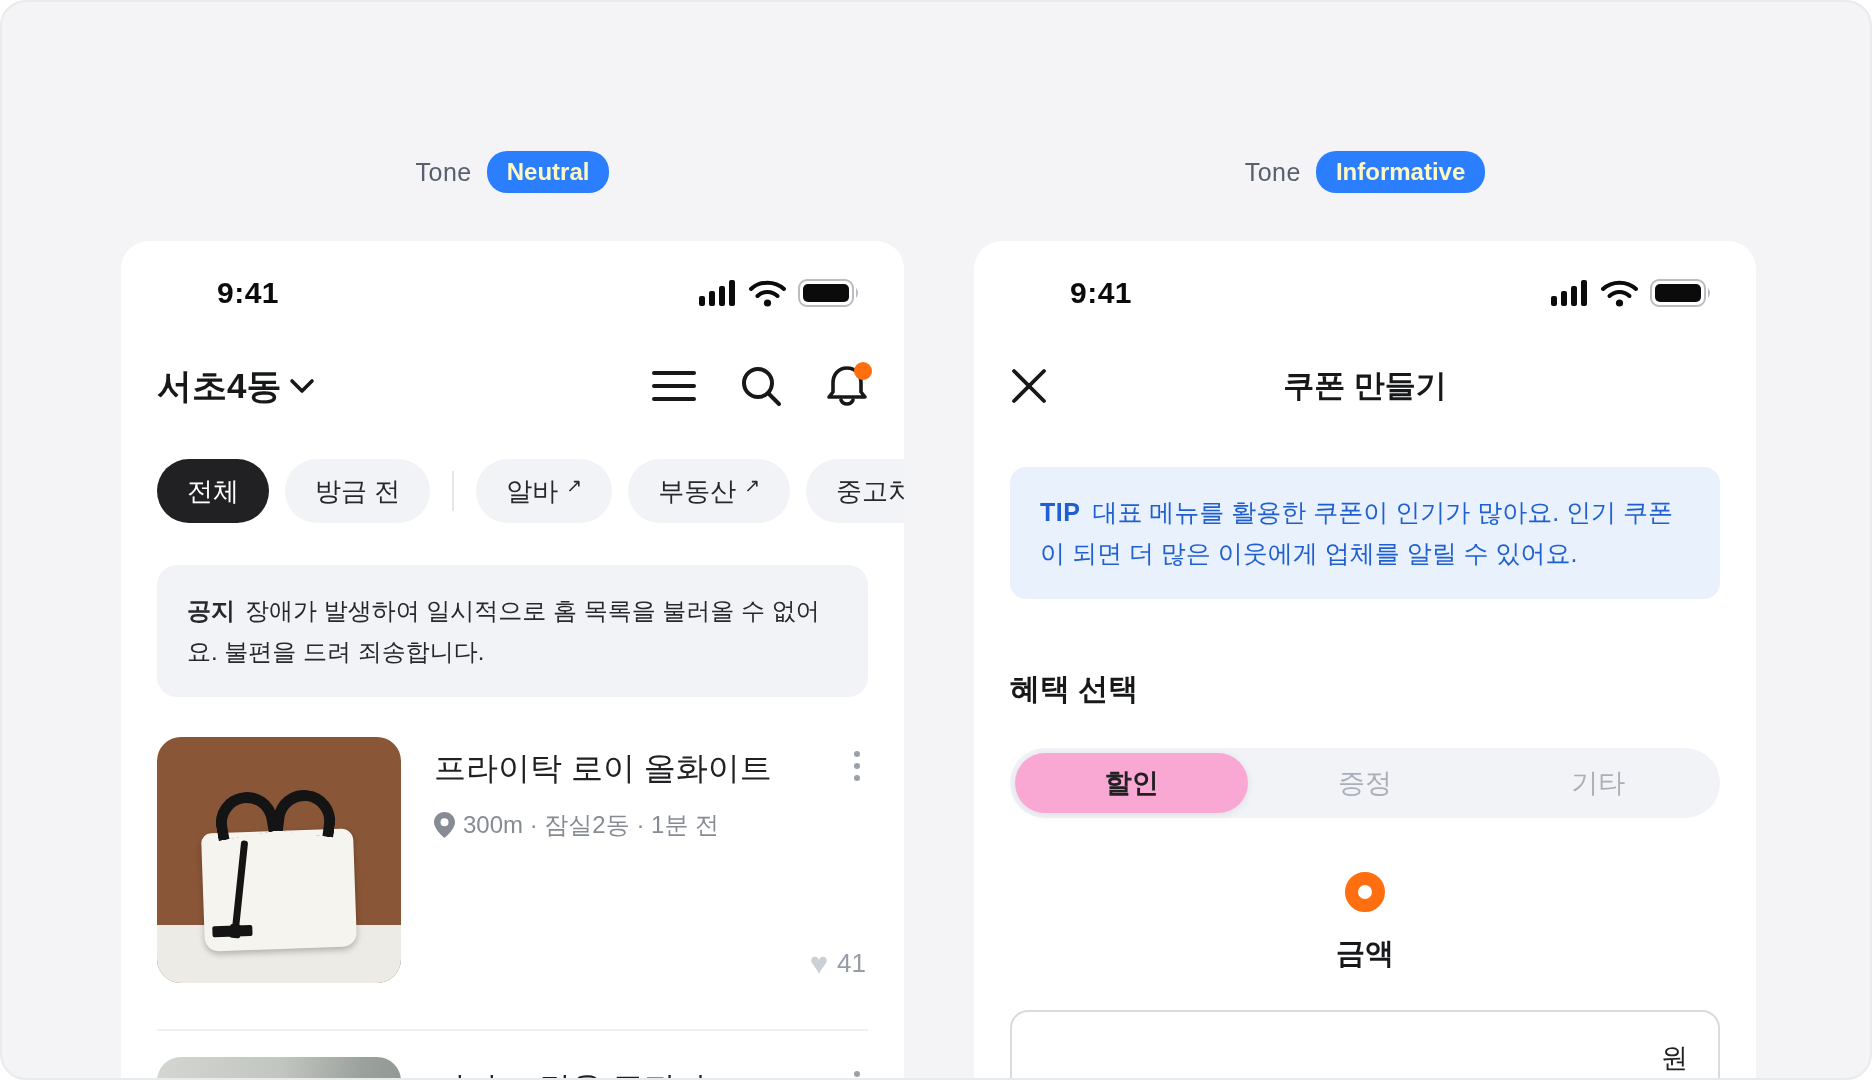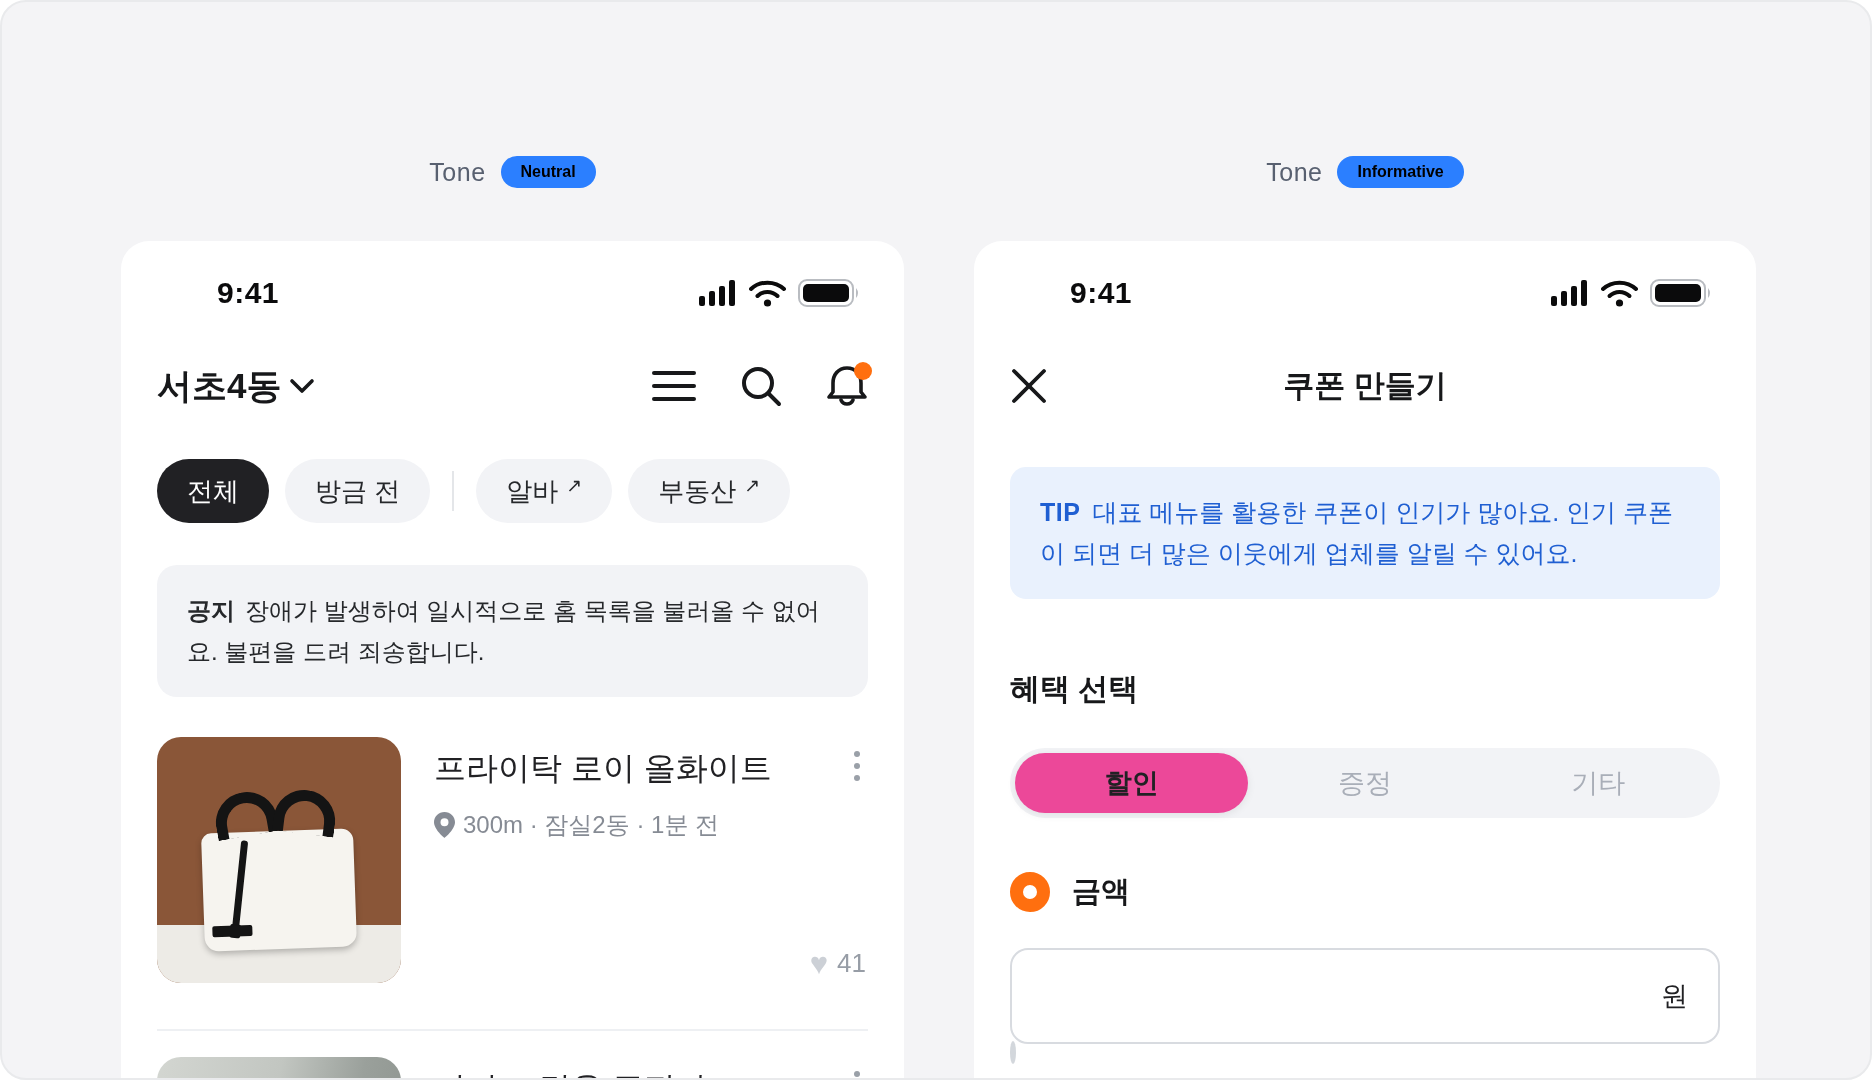--- a/index.html
+++ b/index.html
@@ -7,21 +7,21 @@
   .canvas {
     position:relative; width:1872px; height:1080px;
     background:#f4f4f6; border:2px solid #e9eaec; border-radius:26px;
     overflow:hidden;
   }
   
   .tone-label { position:absolute; top:150px; height:40px; display:flex; align-items:center; justify-content:center; gap:15px; }
   .tone-label.left  { left:119px; width:783px; }
   .tone-label.right { left:972px; width:782px; }
   .tone-text { font-size:25px; color:#586070; letter-spacing:.5px; }
-  .tone-badge { background:#2b7fff; color:#000000; font-size:16px; font-weight:700; padding:7px 20px; border-radius:20px; }
+  .tone-badge { background:#2b7fff; color:#fef9c3; font-size:24px; font-weight:700; padding:7px 20px; border-radius:20px; }
   
   .phone {
     position:absolute; top:239px; height:861px; background:#fff;
     border-radius:28px 28px 0 0; padding:0 36px; overflow:hidden;
   }
   .phone.left  { left:119px; width:783px; }
   .phone.right { left:972px; width:782px; }
   
   .status-row { margin-top:26px; height:52px; display:flex; align-items:center; justify-content:space-between; }
   .status-time { margin-left:60px; font-size:30px; font-weight:700; color:#0b0b0c; letter-spacing:.5px; }
@@ -73,22 +73,22 @@
   
   .nav { margin-top:38px; height:58px; position:relative; display:flex; align-items:center; }
   .nav-title { position:absolute; left:0; width:100%; text-align:center; font-size:31px; font-weight:700; color:#17181a; }
   .close-btn { position:relative; z-index:2; display:flex; cursor:pointer; }
   .tip { margin-top:52px; background:#e9f1fd; border-radius:16px; padding:25px 30px;
          font-size:25px; line-height:41px; color:#1f5fd2; }
   .tip b { font-weight:700; margin-right:12px; letter-spacing:.5px; }
   .section-title { margin-top:70px; font-size:30px; font-weight:700; color:#17181a; }
   .seg { margin-top:38px; height:70px; background:#f2f3f6; border-radius:35px; display:flex; padding:5px; }
   .seg-item { flex:1; display:flex; align-items:center; justify-content:center; font-size:27px; color:#a9aeb8; border-radius:30px; cursor:pointer; }
-  .seg-item.selected { background:#ec4899; color:#212124; font-weight:700; box-shadow:0 2px 8px rgba(0,0,0,.08); }
-  .radio-row { margin-top:54px; display:flex; align-items:center; gap:22px; }
+  .seg-item.selected { background:#f9a8d4; color:#212124; font-weight:700; box-shadow:0 2px 8px rgba(0,0,0,.08); }
+  .radio-row { margin-top:54px; display:flex; align-items:center; gap:22px;flex-direction:column; }
   .radio-on { width:40px; height:40px; border-radius:50%; border:13px solid #ff6f0f; background:#fff; flex-shrink:0; cursor:pointer; }
   .radio-label { font-size:29px; font-weight:700; color:#17181a; }
   .amount-field { margin-top:36px; height:96px; border:2px solid #d8dbe0; border-radius:18px; background:#fff;
                   position:relative; display:flex; align-items:center; }
   .amount-input { flex:1; height:100%; border:none; outline:none; background:transparent; font-size:27px; padding:0 90px 0 30px; color:#17181a; font-family:"Liberation Sans",sans-serif; }
   .amount-suffix { position:absolute; right:30px; font-size:27px; color:#212124; }
   .radio-off { margin-top:40px; width:40px; height:40px; border-radius:50%; border:3px solid #d3d7dc; background:#fff; cursor:pointer; }
   svg { display:block; }
 </style>
 </head>
@@ -184,20 +184,24 @@
       </div>
       <div class="chip-divider"></div>
       <div class="chip">
         <span>알바</span>
         <span class="ext">↗</span>
       </div>
       <div class="chip">
         <span>부동산</span>
         <span class="ext">↗</span>
       </div>
+      <div class="chip">
+        <span>중고차</span>
+
+      </div>
     </div>
 
     <div class="notice">
       <b>공지</b><span>장애가 발생하여 일시적으로 홈 목록을 불러올 수 없어요. 불편을 드려 죄송합니다.</span>
     </div>
 
     <div class="listing">
       <div class="thumb thumb1">
         <div class="surface"></div>
         <div class="bag-body">

